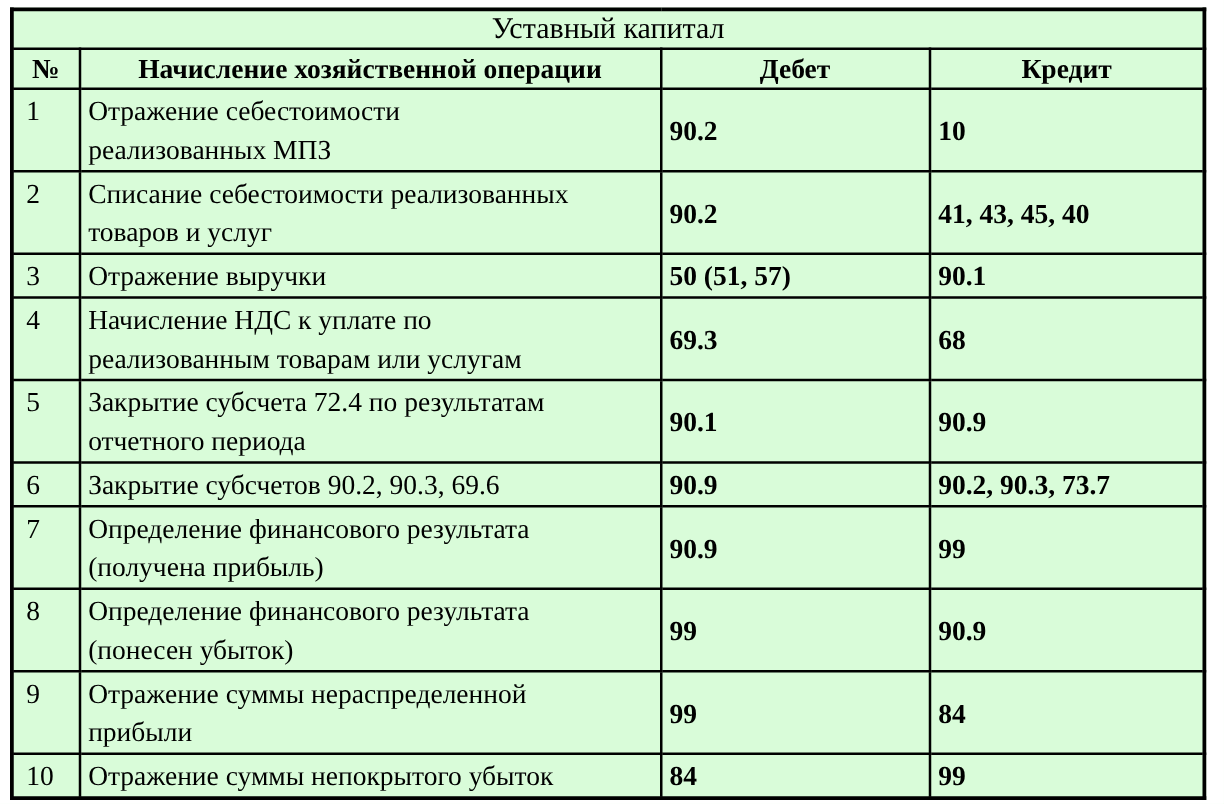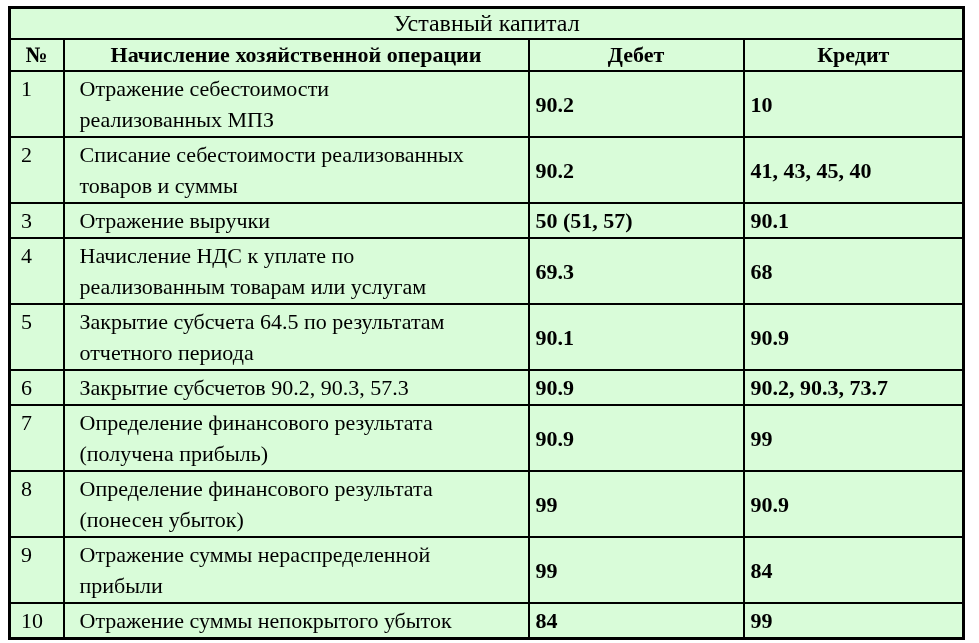--- a/index.html
+++ b/index.html
@@ -55,21 +55,21 @@
   td.cell-num {
     vertical-align: top;
     text-align: left;
     padding-left: 10px;
     line-height: 31px;
     font-weight: normal;
   }
   td.cell-operation {
     vertical-align: top;
     text-align: left;
-    padding-left: 15px;
+    padding-left: 6px;
     line-height: 31px;
     white-space: pre-line;
     font-weight: normal;
   }
   td.cell-debit, td.cell-credit {
     vertical-align: middle;
     text-align: left;
     font-weight: bold;
     line-height: 29px;
   }
@@ -100,47 +100,47 @@
         <tr>
           <td class="cell-num">1</td>
           <td class="cell-operation">Отражение себестоимости
 реализованных МПЗ</td>
           <td class="cell-debit">90.2</td>
           <td class="cell-credit">10</td>
         </tr>
         <tr>
           <td class="cell-num">2</td>
           <td class="cell-operation">Списание себестоимости реализованных
-товаров и суммы</td>
+товаров и услуг</td>
           <td class="cell-debit">90.2</td>
           <td class="cell-credit">41, 43, 45, 40</td>
         </tr>
         <tr>
           <td class="cell-num">3</td>
           <td class="cell-operation">Отражение выручки</td>
           <td class="cell-debit">50 (51, 57)</td>
           <td class="cell-credit">90.1</td>
         </tr>
         <tr>
           <td class="cell-num">4</td>
           <td class="cell-operation">Начисление НДС к уплате по
 реализованным товарам или услугам</td>
           <td class="cell-debit">69.3</td>
           <td class="cell-credit">68</td>
         </tr>
         <tr>
           <td class="cell-num">5</td>
-          <td class="cell-operation">Закрытие субсчета 64.5 по результатам
+          <td class="cell-operation">Закрытие субсчета 72.4 по результатам
 отчетного периода</td>
           <td class="cell-debit">90.1</td>
           <td class="cell-credit">90.9</td>
         </tr>
         <tr>
           <td class="cell-num">6</td>
-          <td class="cell-operation">Закрытие субсчетов 90.2, 90.3, 57.3</td>
+          <td class="cell-operation">Закрытие субсчетов 90.2, 90.3, 69.6</td>
           <td class="cell-debit">90.9</td>
           <td class="cell-credit">90.2, 90.3, 73.7</td>
         </tr>
         <tr>
           <td class="cell-num">7</td>
           <td class="cell-operation">Определение финансового результата
 (получена прибыль)</td>
           <td class="cell-debit">90.9</td>
           <td class="cell-credit">99</td>
         </tr>

